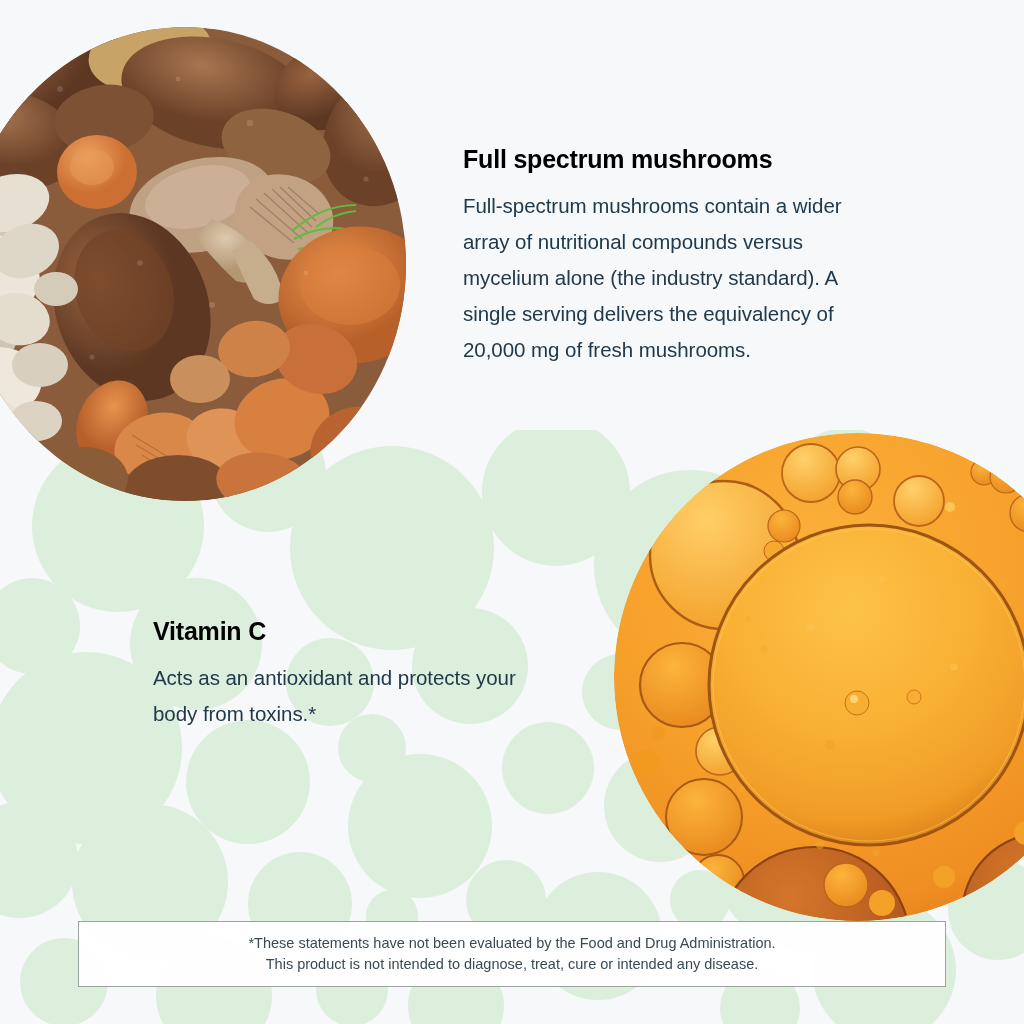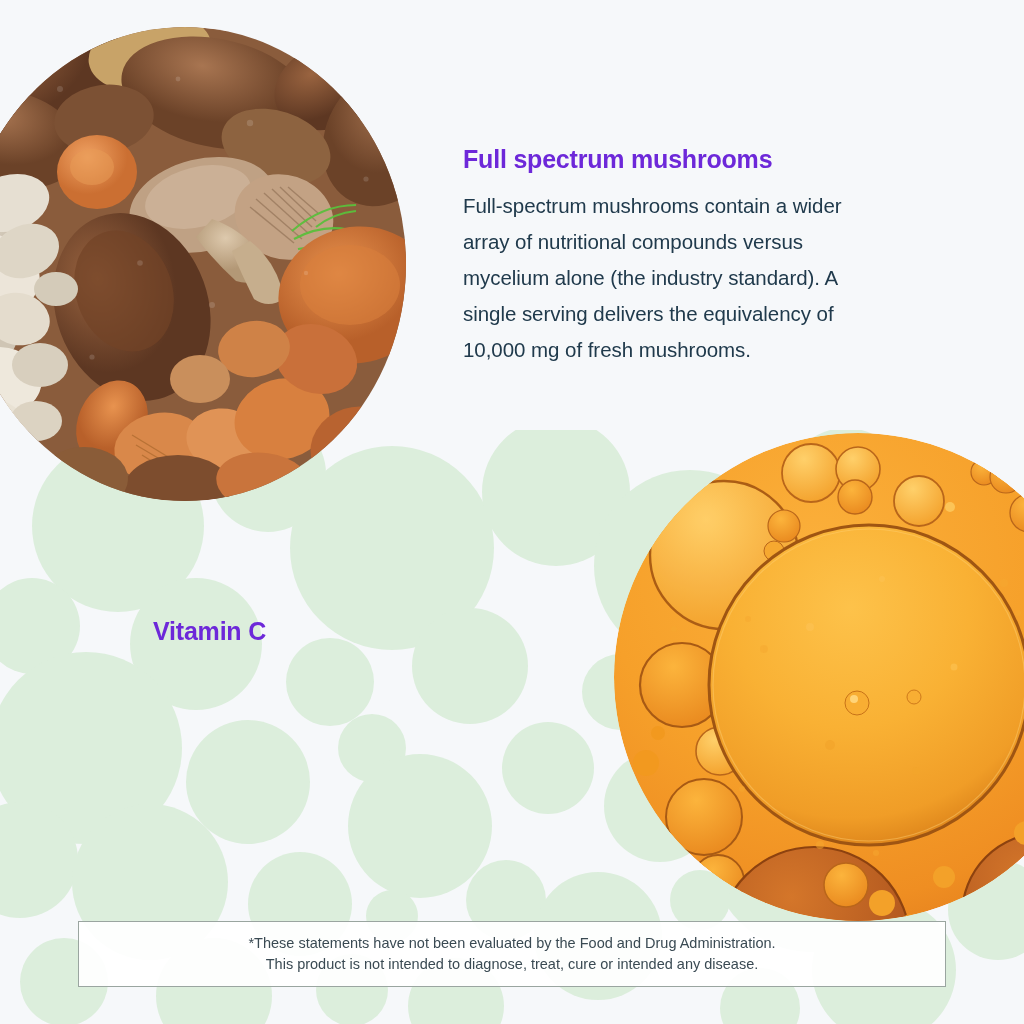--- a/index.html
+++ b/index.html
@@ -65,21 +65,21 @@
 
   
   .block { position: absolute; }
 
   .block-mushrooms { left: 463px; top: 146px; width: 404px; }
   .block-vitaminc  { left: 114px; top: 618px; width: 400px; margin-left: 39px; }
 
   .block-title {
     font-size: 25px;
     font-weight: bold;
-    color: #6d28d9;
+    color: #000000;
     letter-spacing: -0.2px;
     line-height: 1.1;
   }
   .block-body {
     margin-top: 14px;
     font-size: 20.5px;
     color: #203a4c;
     line-height: 36px;
     letter-spacing: -0.05px;
   }
@@ -391,25 +391,26 @@
           <circle cx="128" cy="356" r="3" fill="#f6a830"></circle>
           <circle cx="206" cy="412" r="4" fill="#f6a830"></circle>
           <circle cx="262" cy="420" r="3" fill="#f6a830"></circle>
         </g>
       </g>
     </svg>
   </div>
 
   <div class="block block-mushrooms">
     <h2 class="block-title">Full spectrum mushrooms</h2>
-    <p class="block-body">Full-spectrum mushrooms contain a wider array of nutritional compounds versus mycelium alone (the industry standard). A single serving delivers the equivalency of 10,000 mg of fresh mushrooms.</p>
+    <p class="block-body">Full-spectrum mushrooms contain a wider array of nutritional compounds versus mycelium alone (the industry standard). A single serving delivers the equivalency of 20,000 mg of fresh mushrooms.</p>
   </div>
 
   <div class="block block-vitaminc">
     <h2 class="block-title">Vitamin C</h2>
+    <p class="block-body">Acts as an antioxidant and protects your body from toxins.*</p>
   </div>
 
   <div class="disclaimer">
     <div class="disclaimer-line">*These statements have not been evaluated by the Food and Drug Administration.</div>
     <div class="disclaimer-line">This product is not intended to diagnose, treat, cure or intended any disease.</div>
   </div>
 
 </div>
 
 </body></html>

